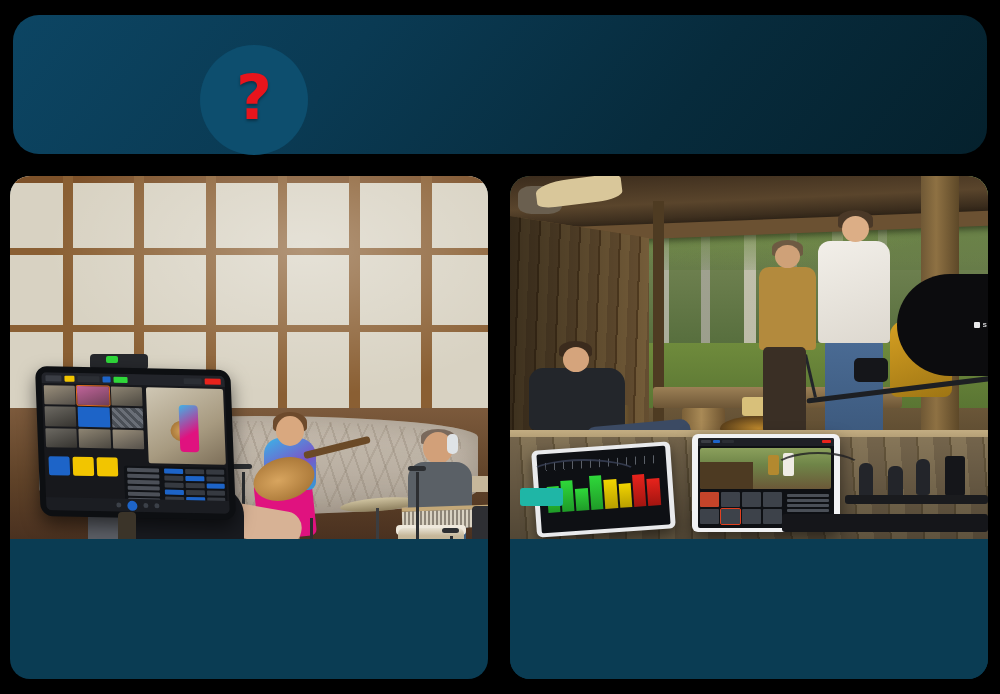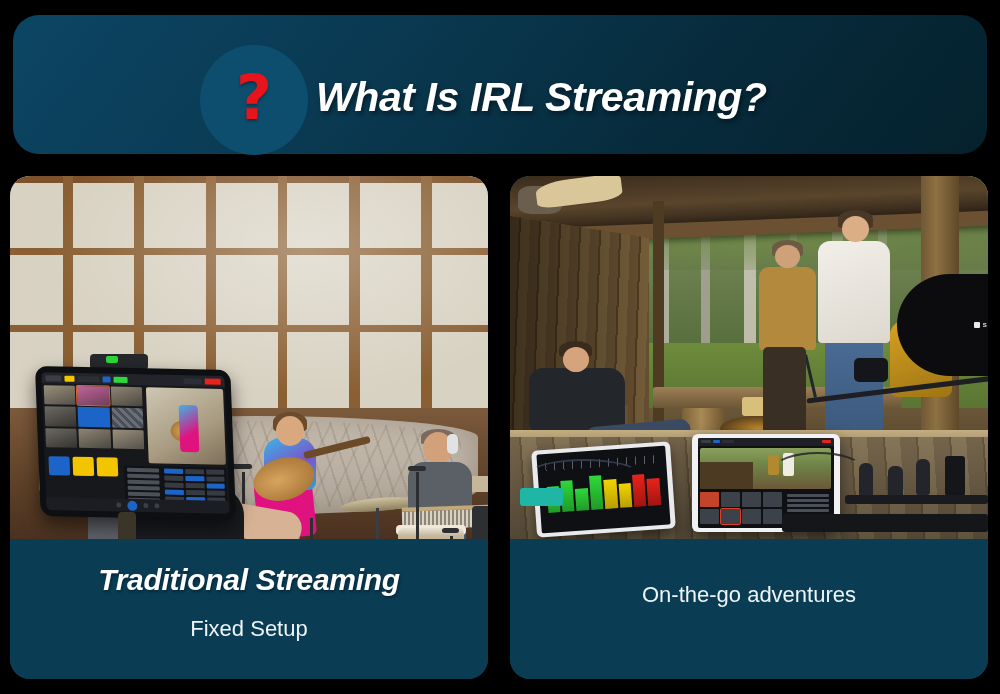--- a/index.html
+++ b/index.html
@@ -351,21 +351,20 @@
 </style>
 </head>
 <body>
 
 <div class="page">
 
   <div class="header-card">
     <div class="q-badge">
       <span class="q-mark">?</span>
     </div>
-    <div class="header-title">What Is IRL Streaming?</div>
   </div>
 
   <div class="card left">
     <div class="photo">
       <div class="studio">
         <div class="s-wall"></div>
         <div class="s-wall-light"></div>
         <div class="s-floor"></div>
         <div class="s-rug"></div>
 
@@ -485,24 +484,20 @@
               <span class="tb-dot big"></span>
               <span class="tb-dot"></span>
               <span class="tb-dot"></span>
             </div>
           </div>
         </div>
         <div class="tab-arm"></div>
 
       </div>
     </div>
-    <div class="caption">
-      <div class="cap-title">Traditional Streaming</div>
-      <div class="cap-sub">Fixed Setup</div>
-    </div>
   </div>
 
   <div class="card right">
     <div class="photo">
       <div class="outdoor">
         <div class="o-forest"></div>
         <div class="o-trunks"></div>
         <div class="o-canopy"></div>
         <div class="o-grass"></div>
         <div class="o-ground"></div>
@@ -613,17 +608,16 @@
         <div class="mic-cap" style="left:73%;top:79%;width:14px;height:34px;"></div>
         <div class="mic-cap" style="left:79%;top:80%;width:15px;height:32px;"></div>
         <div class="mic-cap" style="left:85%;top:78%;width:14px;height:36px;"></div>
         <div class="mic-cap" style="left:91%;top:77%;width:20px;height:40px;background:#15161a;border-radius:3px;"></div>
         <div class="stand" style="left:70%;top:88%;width:30%;height:2.4%;"></div>
         <div class="cable" style="left:55%;top:76%;width:90px;height:34px;border-top-color:rgba(30,30,34,.8);"></div>
         <div class="cable" style="left:4%;top:78%;width:110px;height:30px;border-top-color:rgba(60,68,90,.8);"></div>
       </div>
     </div>
     <div class="caption">
-      <div class="cap-sub">On-the-go adventures</div>
     </div>
   </div>
 
 </div>
 
 </body></html>

